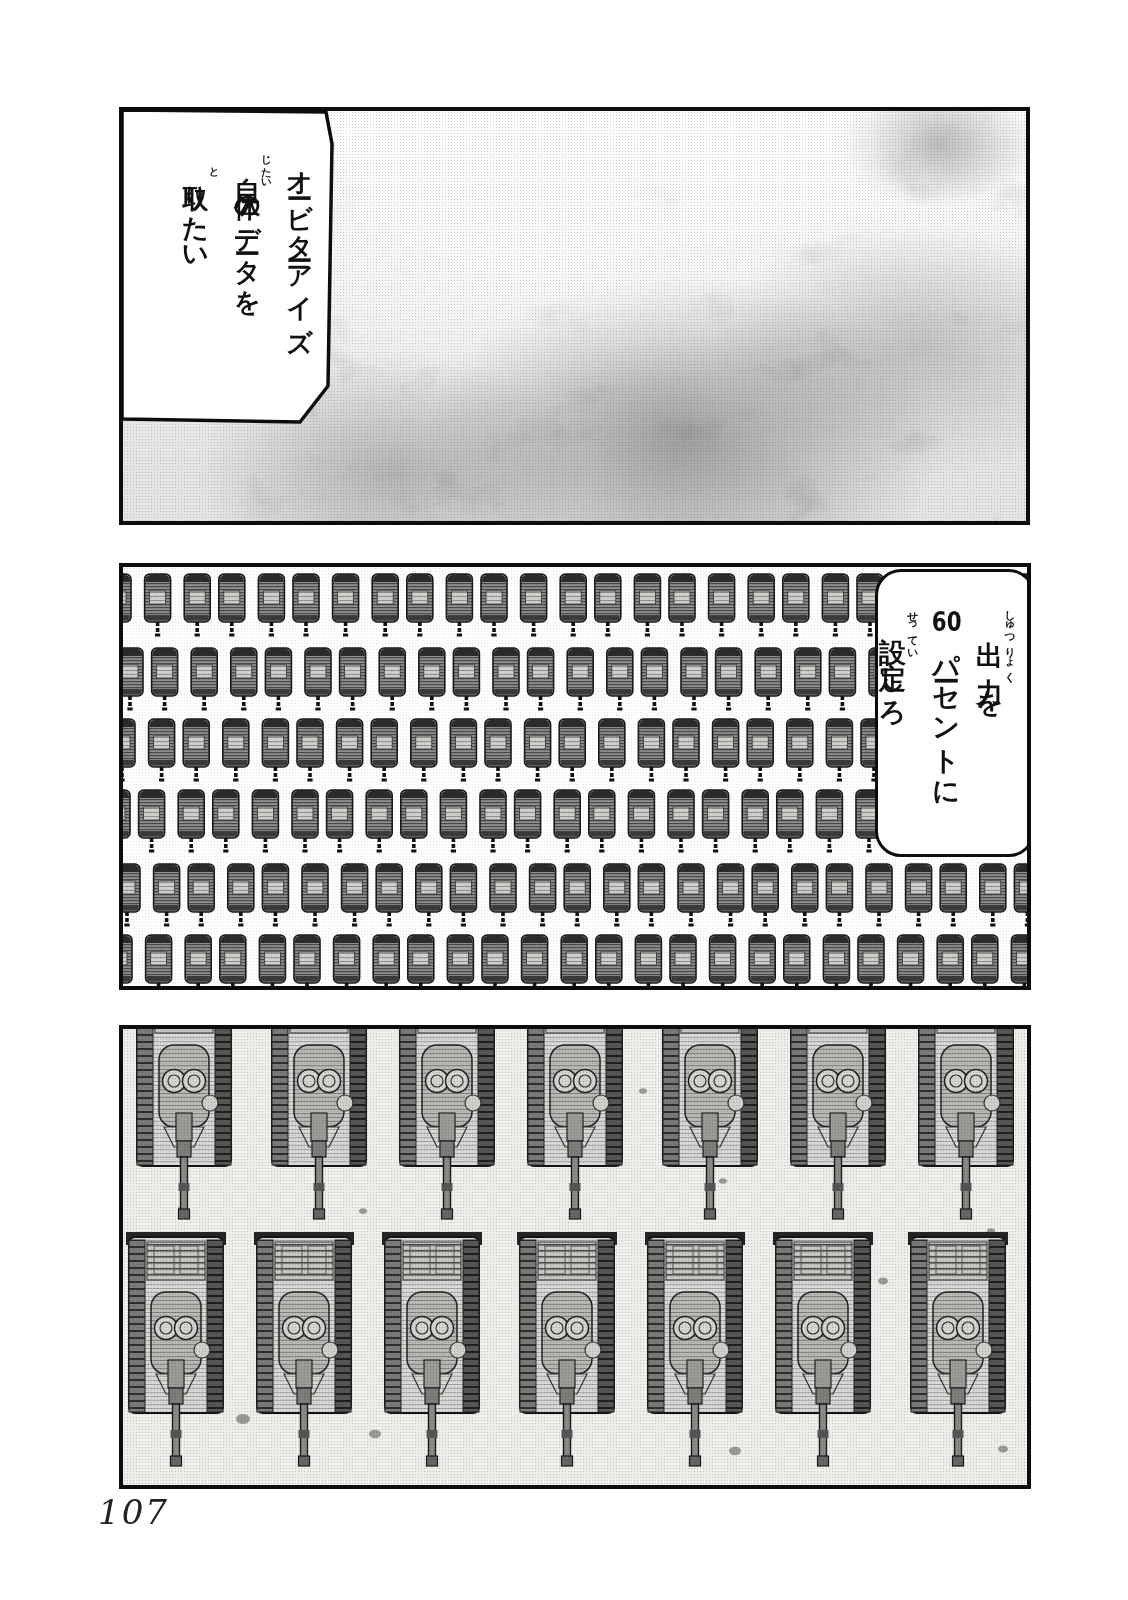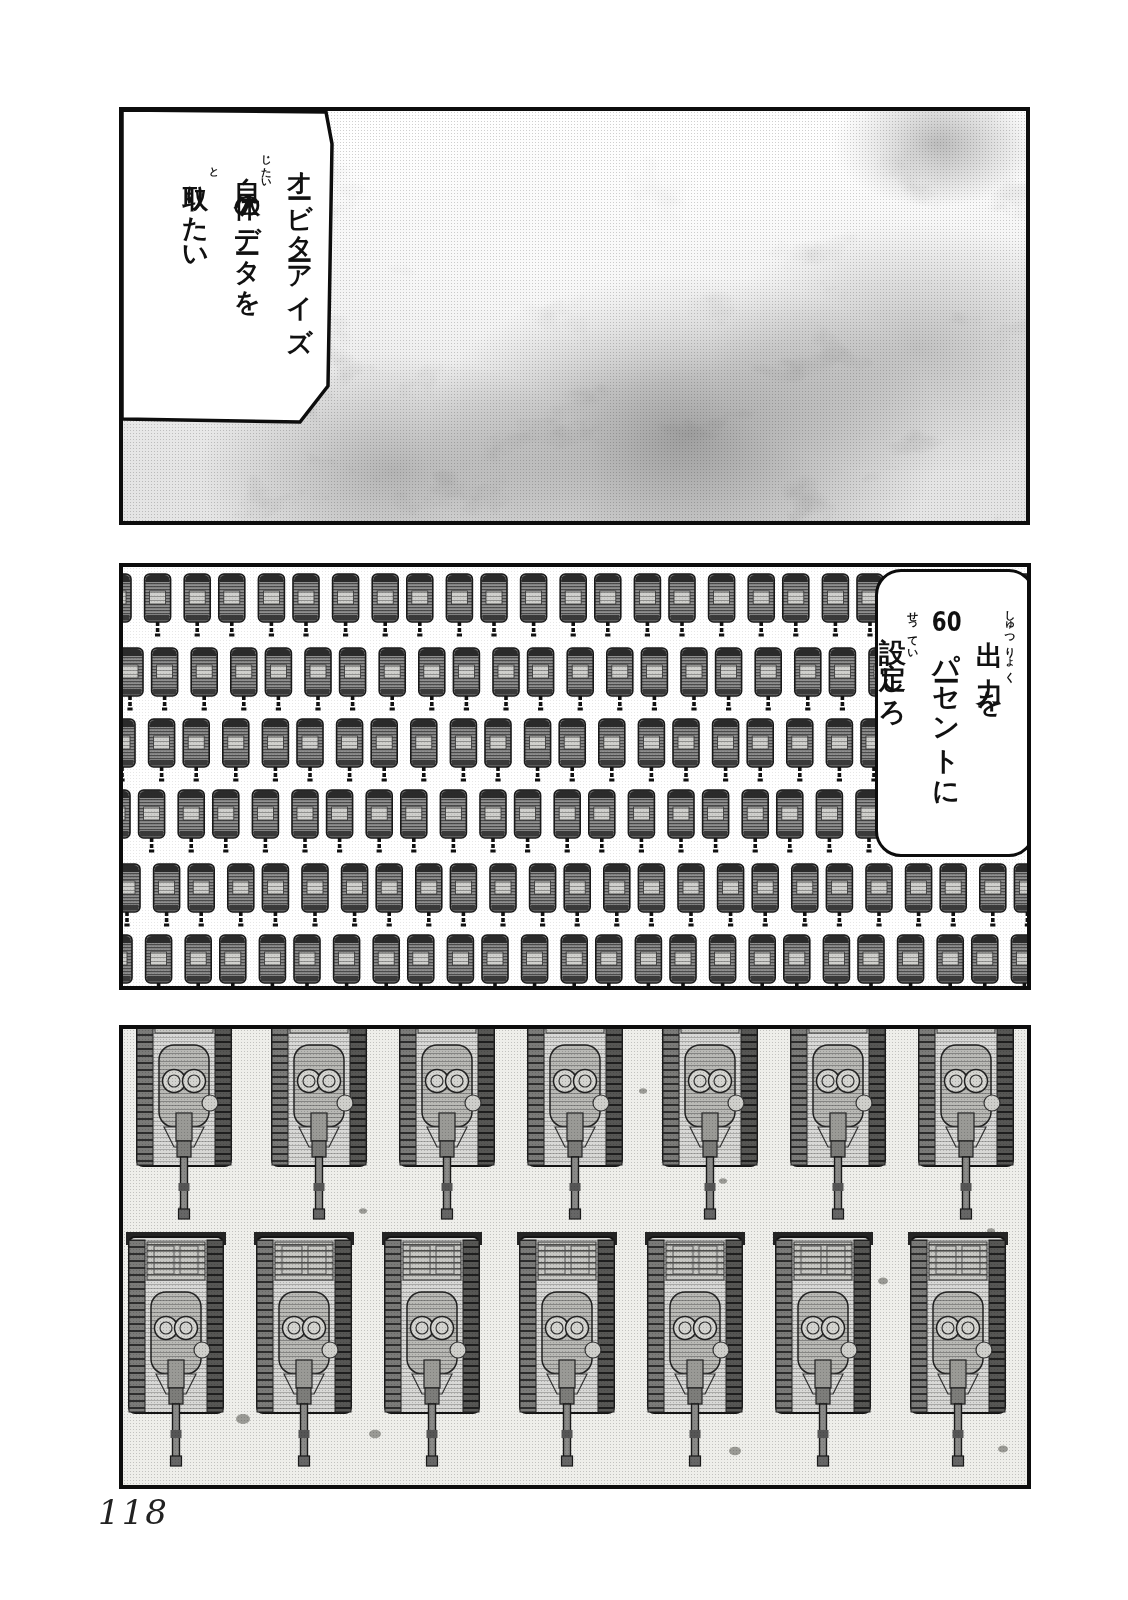--- a/index.html
+++ b/index.html
@@ -338,14 +338,14 @@
           <use href="#btank" xlink:href="#btank" x="257" y="203"></use>
           <use href="#btank" xlink:href="#btank" x="392" y="203"></use>
           <use href="#btank" xlink:href="#btank" x="520" y="203"></use>
           <use href="#btank" xlink:href="#btank" x="648" y="203"></use>
           <use href="#btank" xlink:href="#btank" x="783" y="203"></use>
         </g>
     </svg>
     <div class="dots"></div>
   </section>
 
-  <div class="page-number">118</div>
+  <div class="page-number">107</div>
 </div>
 
 </body></html>

